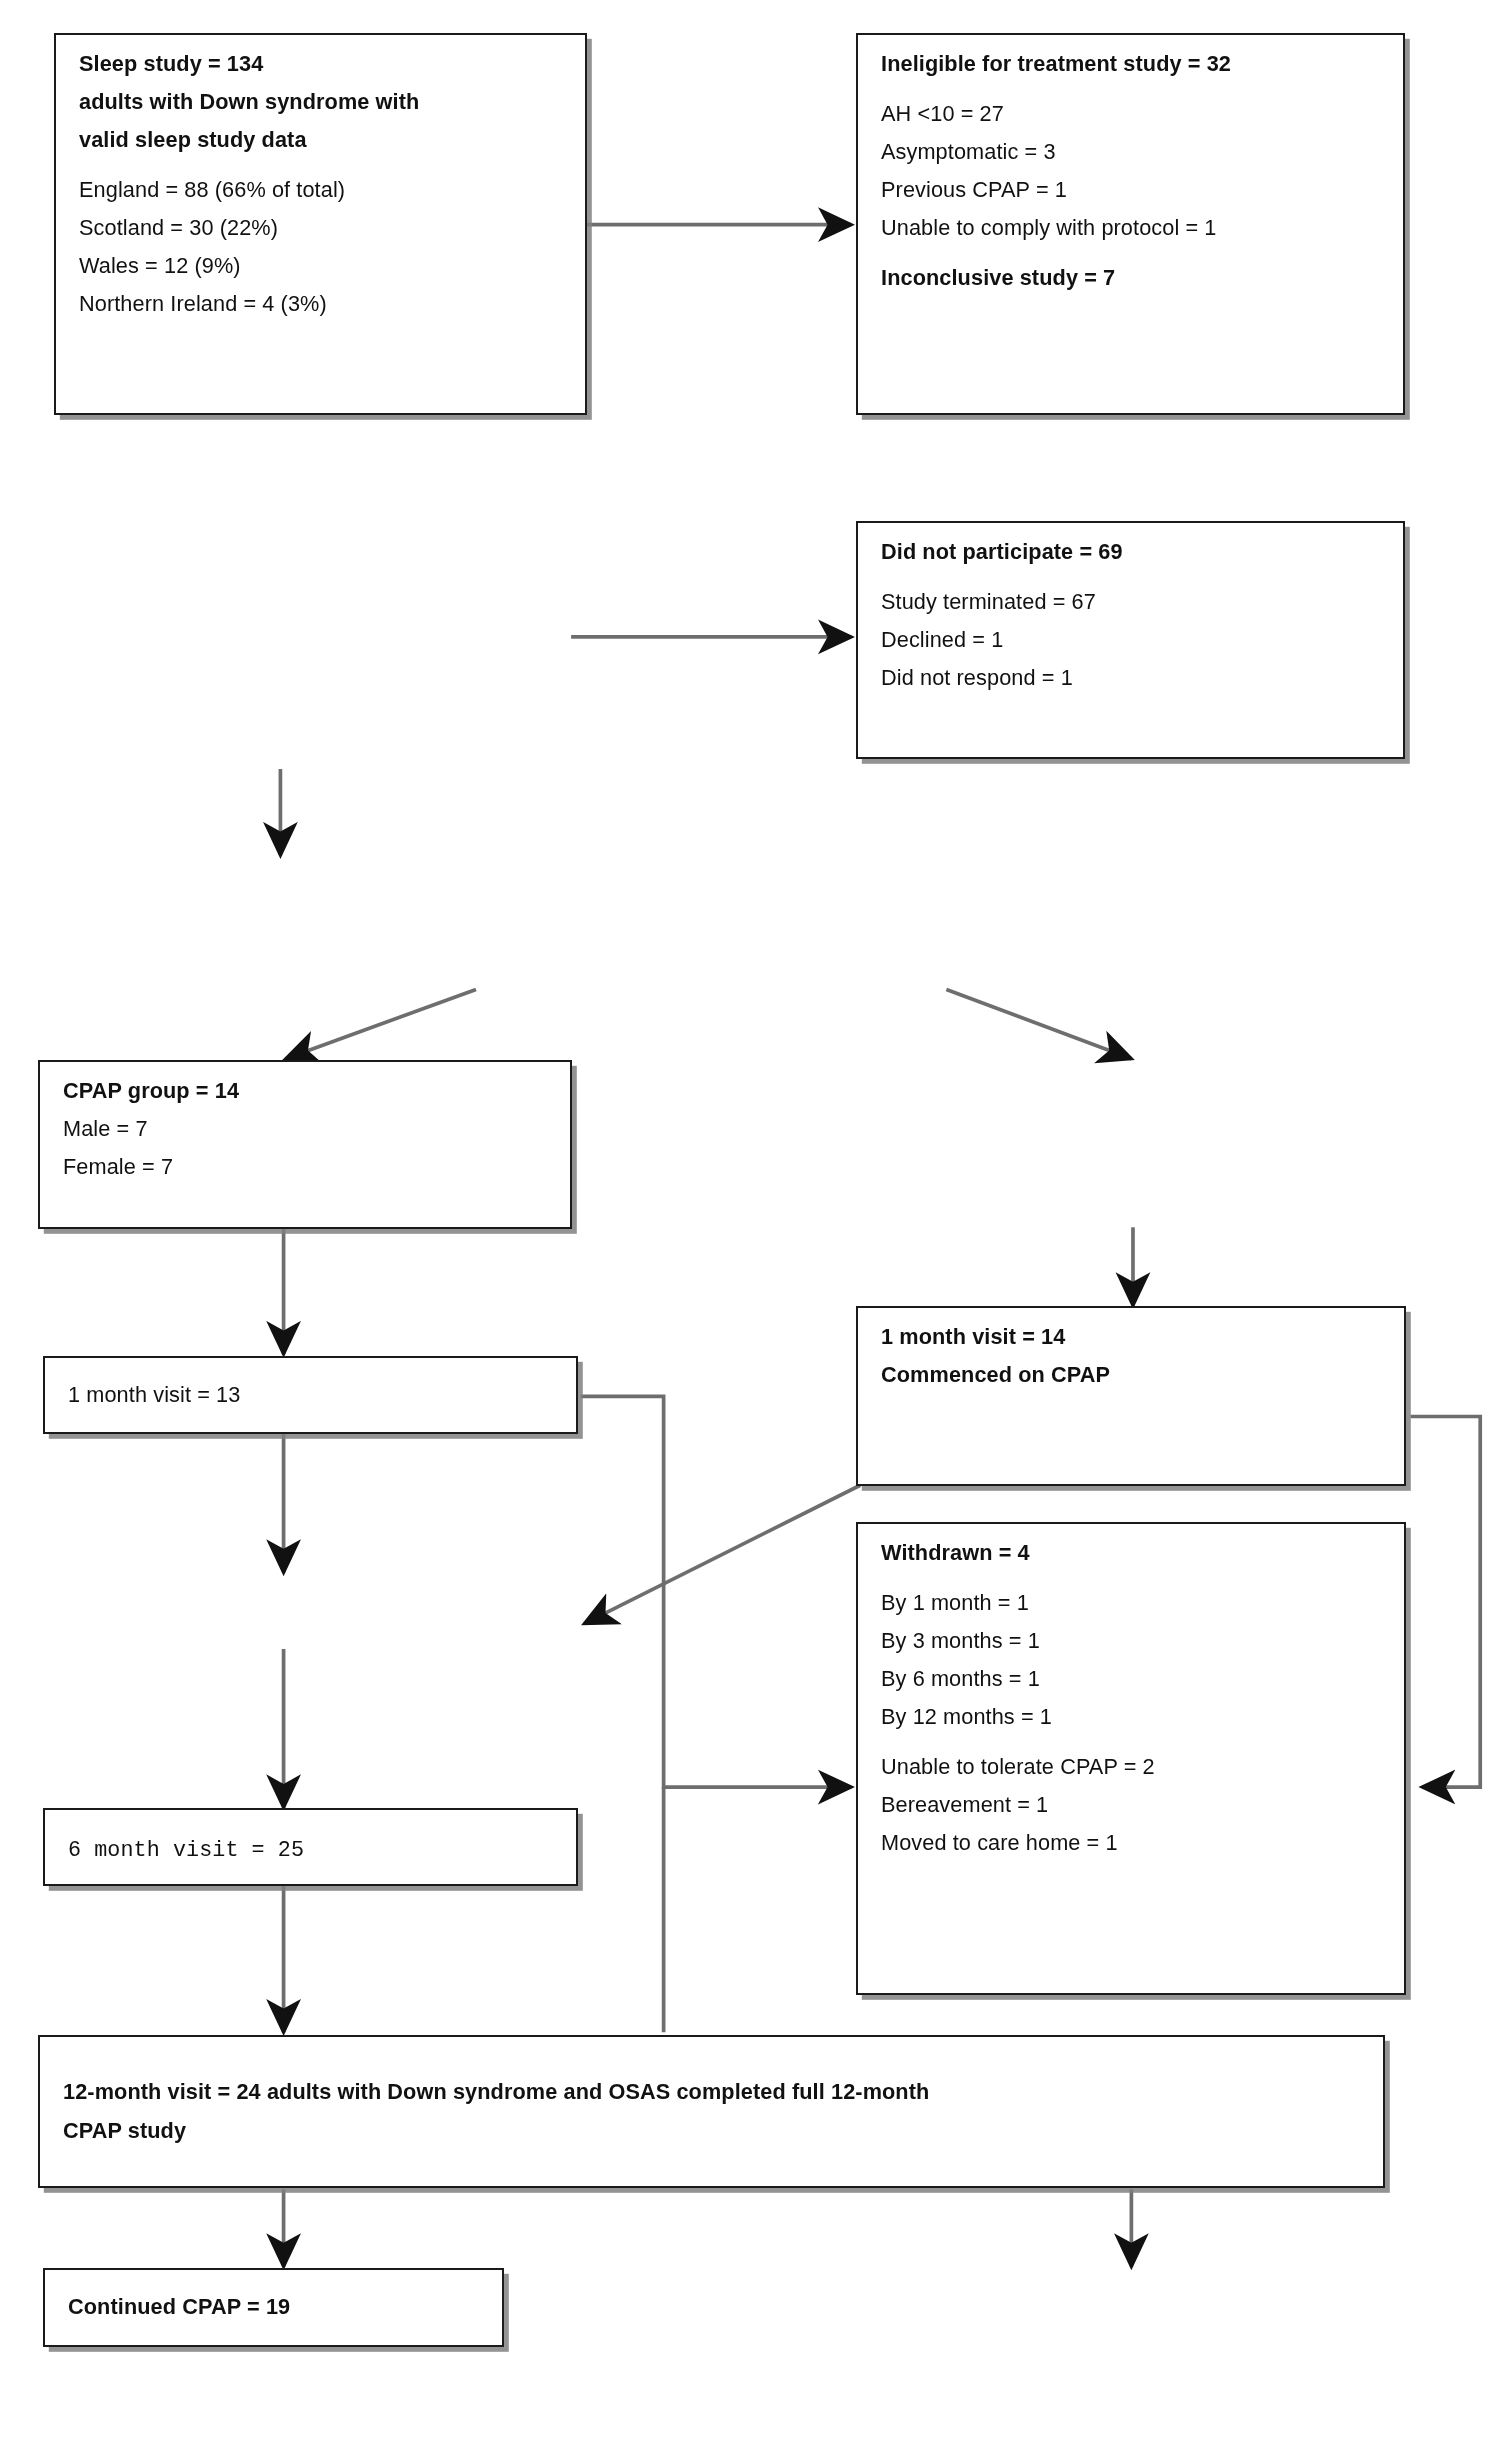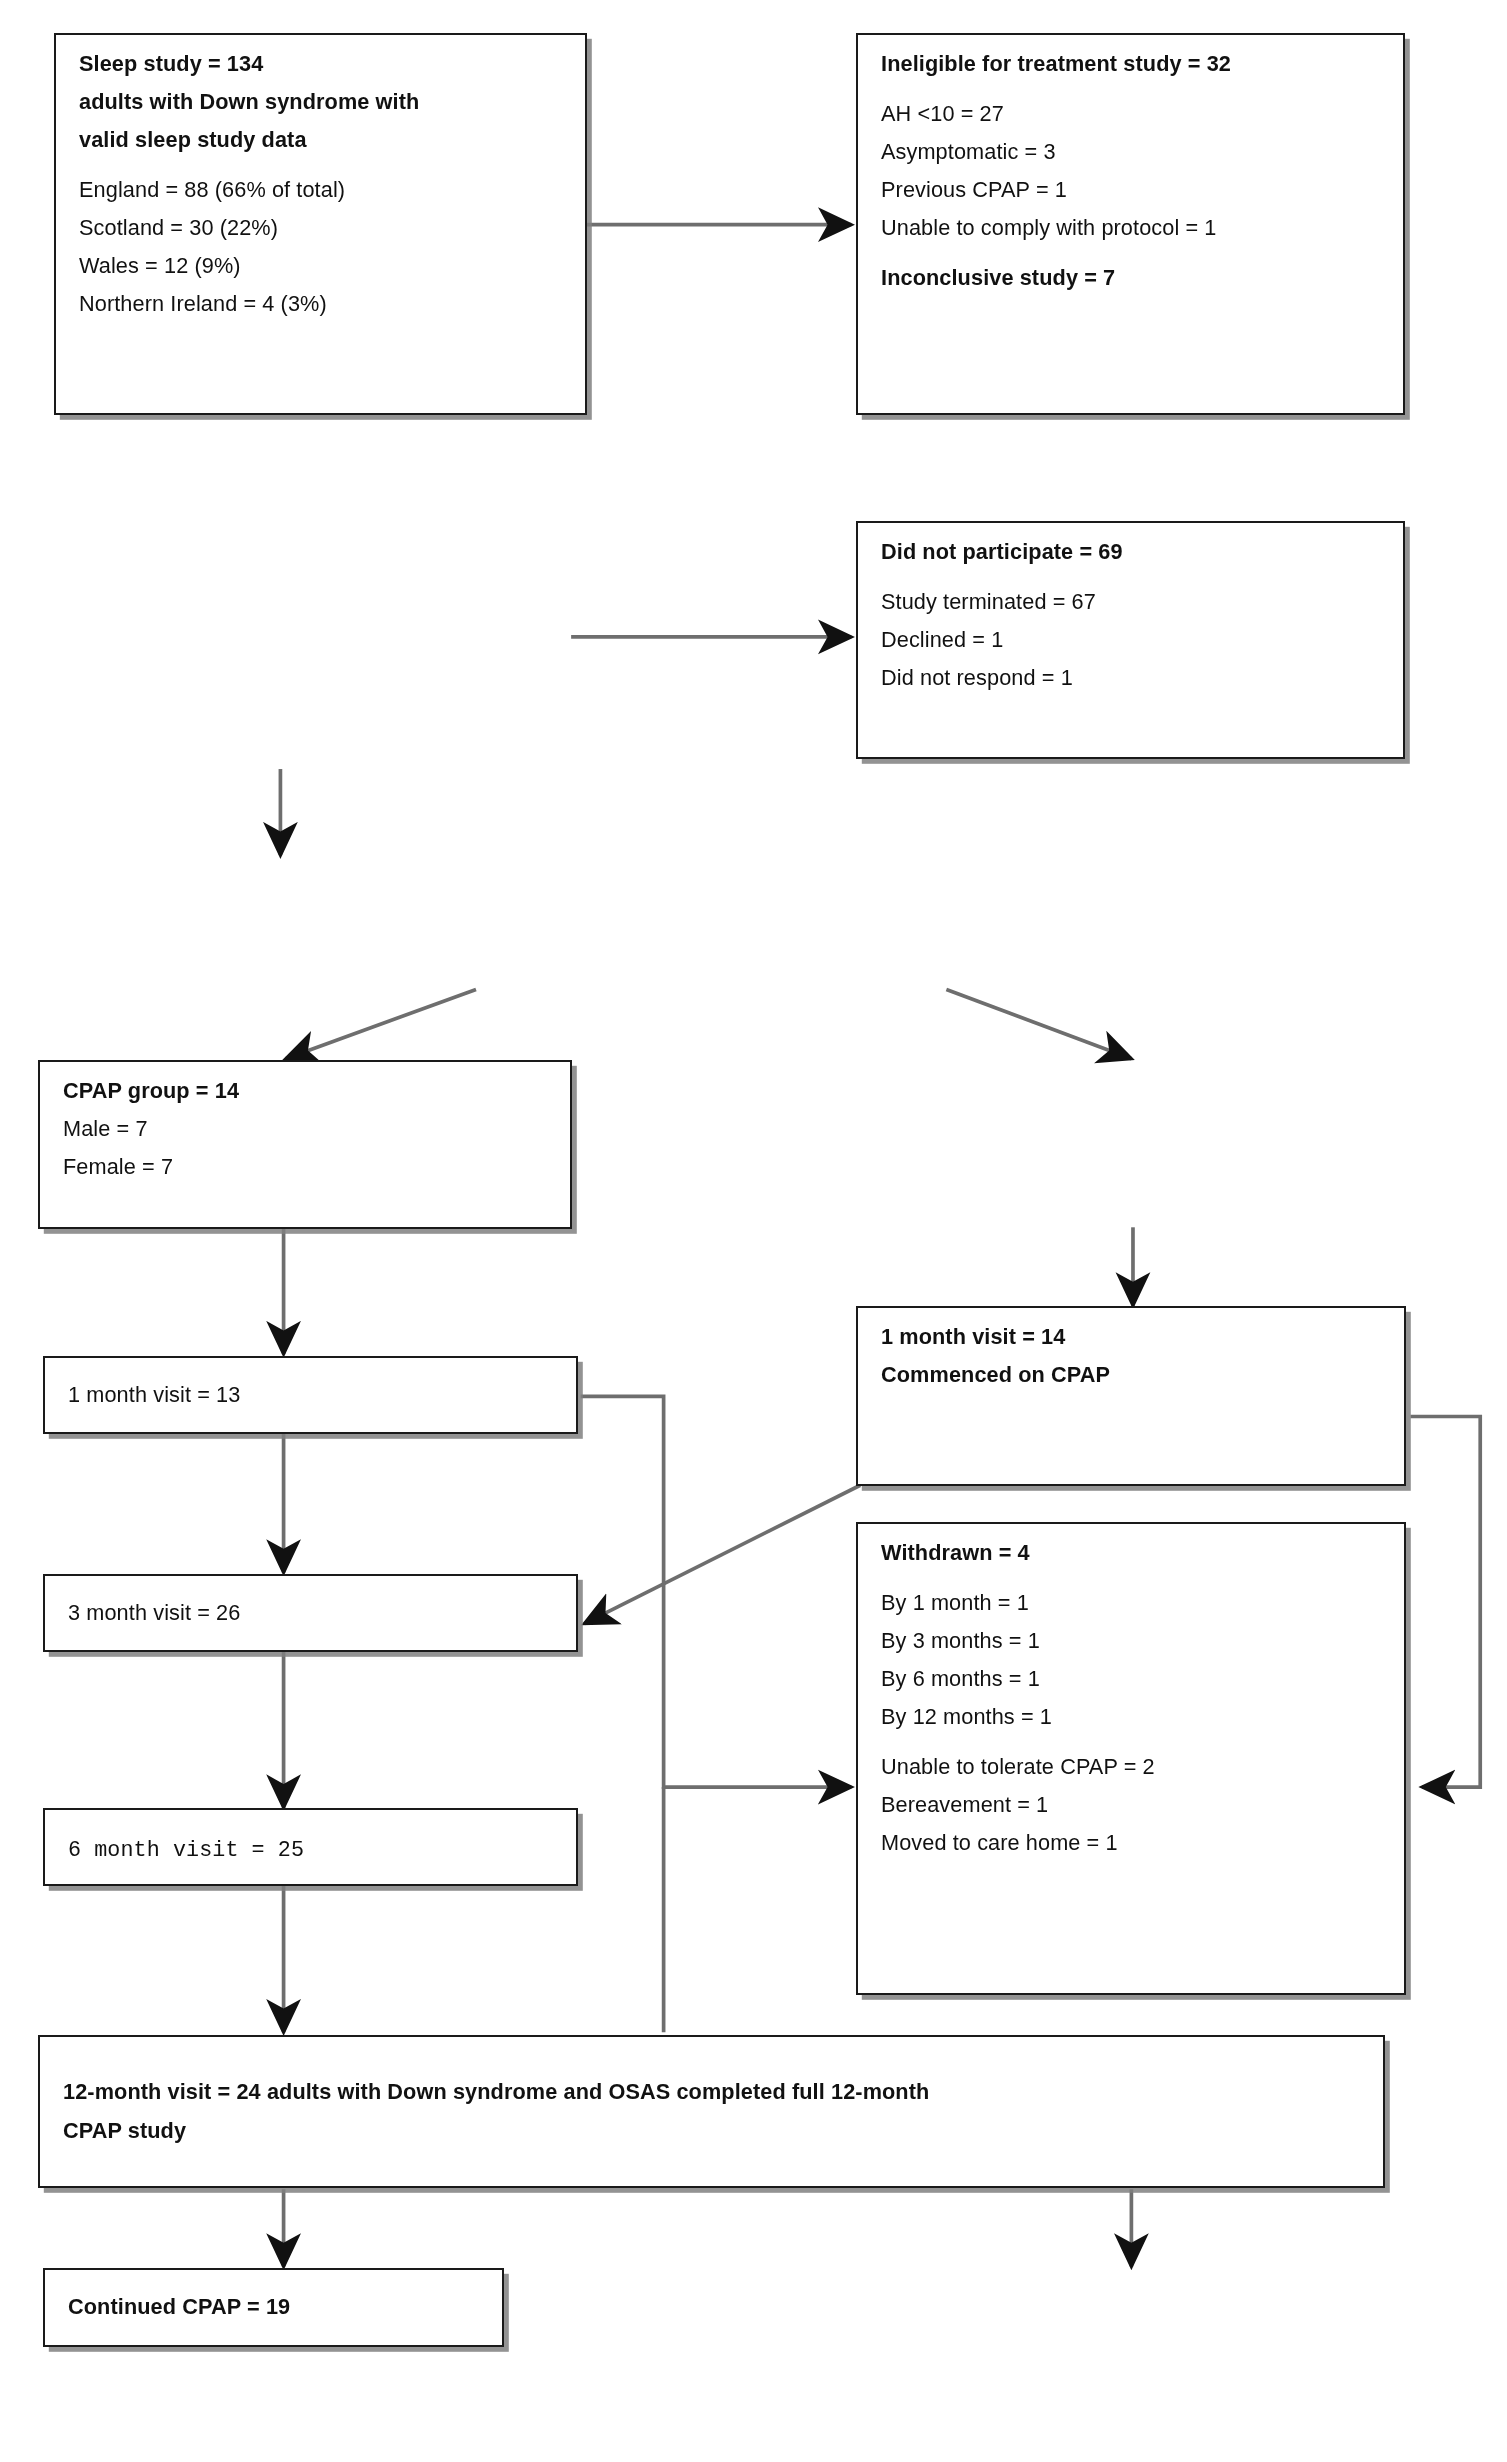--- a/index.html
+++ b/index.html
@@ -175,25 +175,20 @@
       <div class="line b">Commenced on CPAP</div>
     </div>
   </div>
 
   <div class="fbox vcenter" style="left:43px; top:1356px; width:535px; height:78px;">
     <div class="inner" style="padding:0 21px 0 23px;">
       <div class="line">1 month visit = 13</div>
     </div>
   </div>
 
-  <div class="fbox vcenter" style="left:43px; top:1574px; width:535px; height:78px;">
-    <div class="inner" style="padding:0 21px 0 23px;">
-      <div class="line">3 month visit = 26</div>
-    </div>
-  </div>
 
   <div class="fbox vcenter" style="left:43px; top:1808px; width:535px; height:78px;">
     <div class="inner" style="padding:8px 21px 0 23px;font-family:Liberation Mono, monospace;">
       <div class="line">6 month visit = 25</div>
     </div>
   </div>
 
   <div class="fbox" style="left:856px; top:1522px; width:550px; height:473px;">
     <div class="inner">
       <div class="line b">Withdrawn = 4</div>

